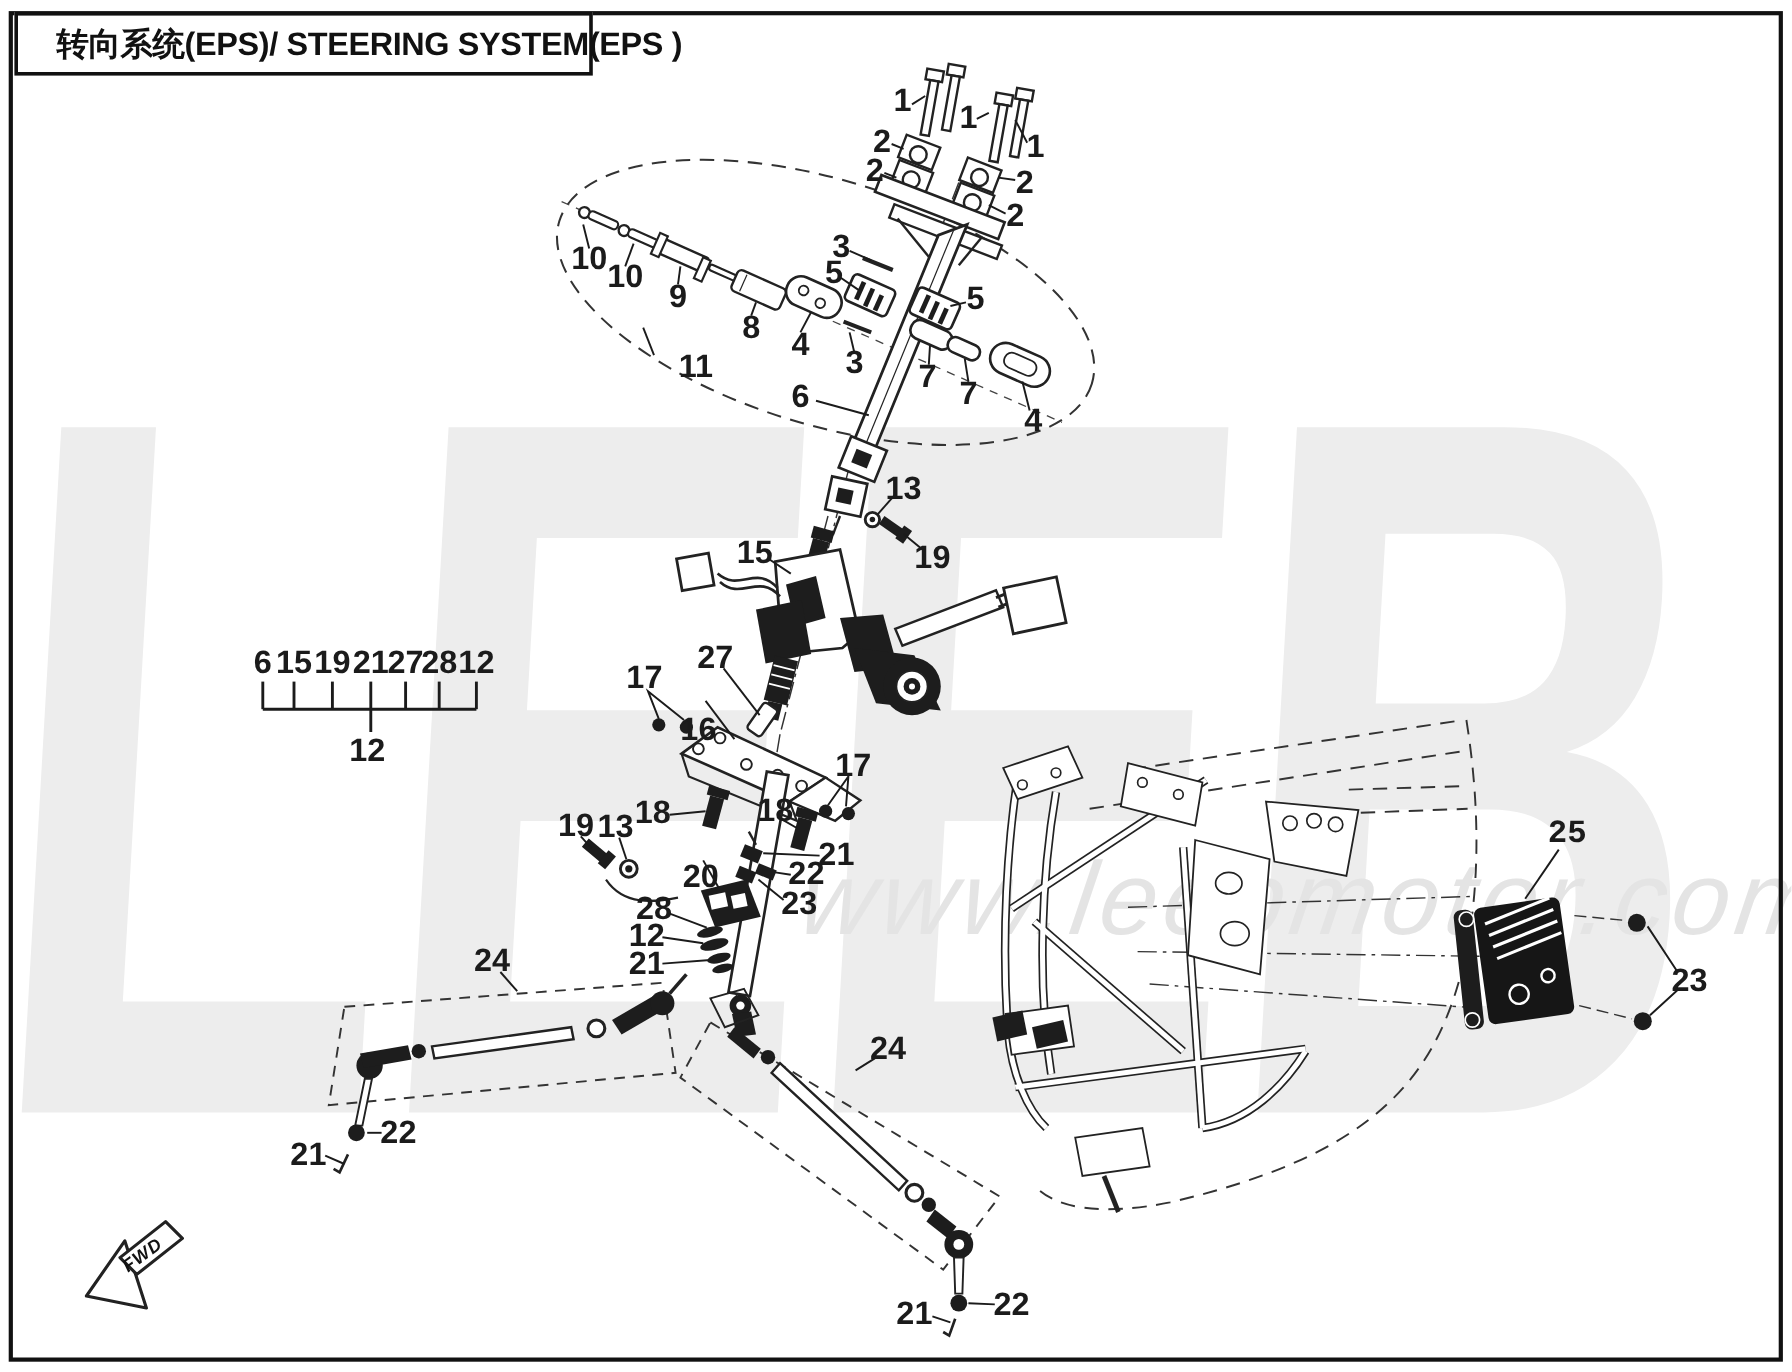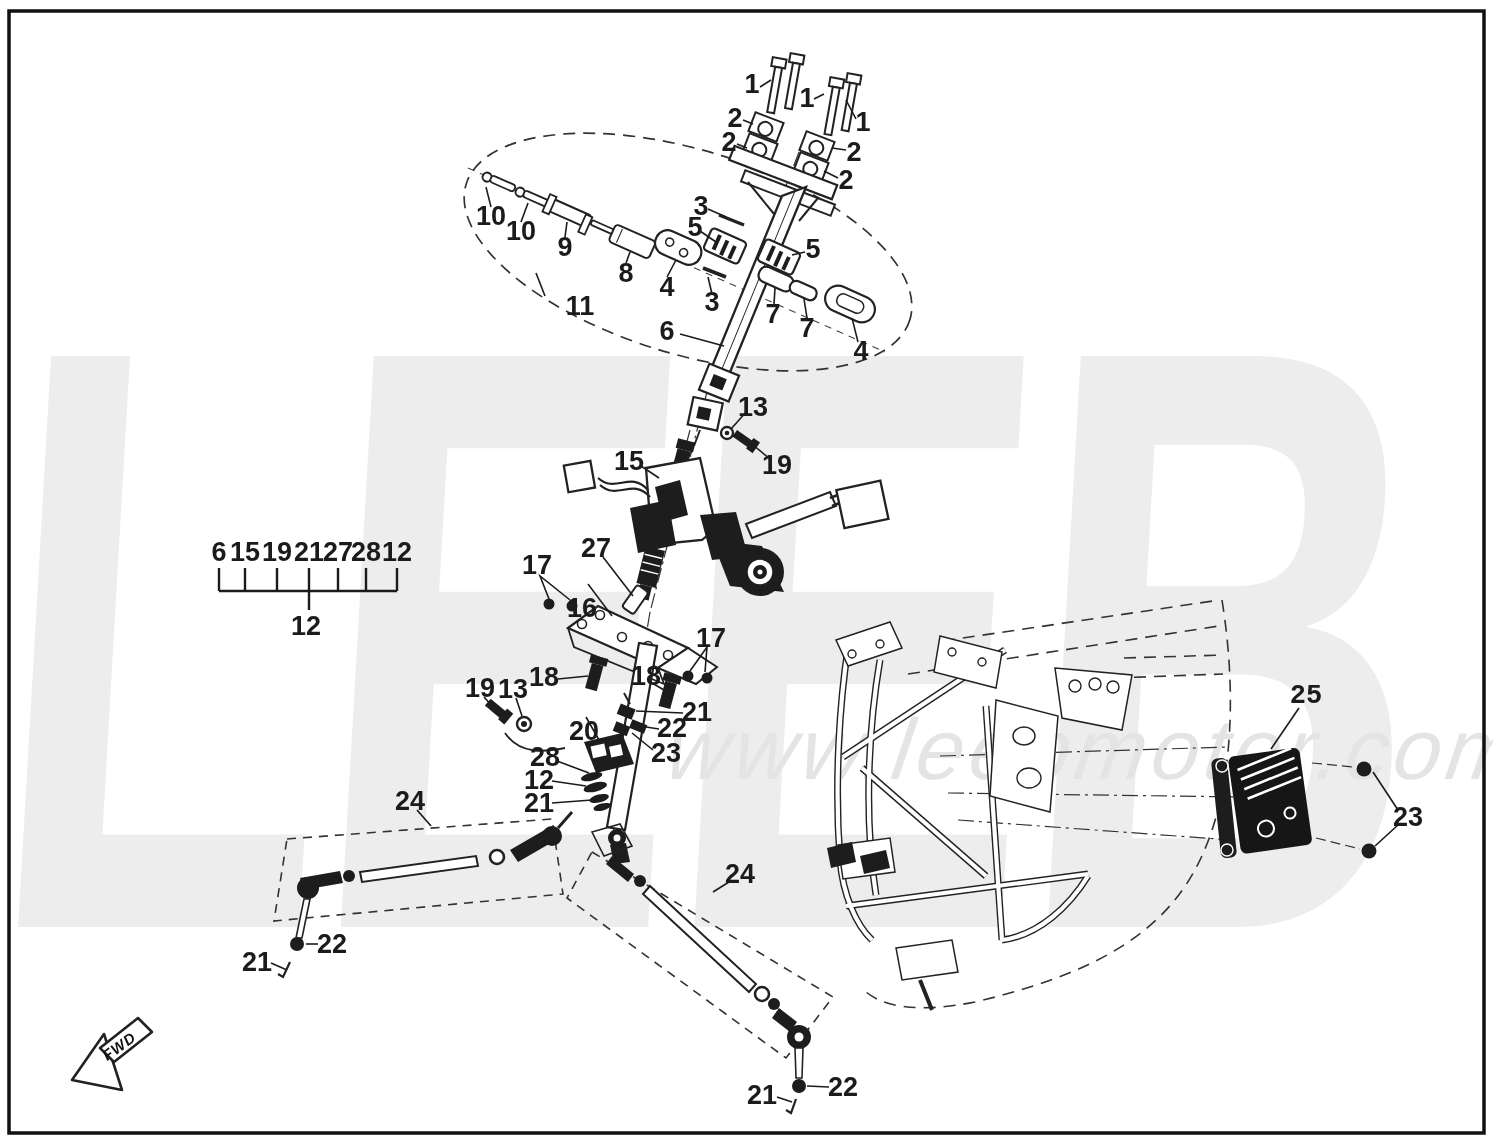--- a/index.html
+++ b/index.html
@@ -440,20 +440,23 @@
       <line x1="318" y1="944" x2="306" y2="944"></line>
         <line x1="271" y1="963" x2="287" y2="970"></line>
       <line x1="729" y1="882" x2="713" y2="892"></line>
       <line x1="829" y1="1087" x2="807" y2="1086"></line>
         <line x1="777" y1="1097" x2="792" y2="1102"></line>
       <line x1="1299" y1="708" x2="1271" y2="749"></line>
       <path d="M1373,772 L1398,810 M1398,825 L1375,846"></path>
     </g>
   </svg>
 
+  <div class="titlebox">
+    <span>转向系统(EPS)/ STEERING SYSTEM(EPS )</span>
+  </div>
 
   <div id="callout-layer">
       <span class="callout" style="left: 752px; top: 84px;">1</span>
       <span class="callout" style="left: 807px; top: 98px;">1</span>
       <span class="callout" style="left: 863px; top: 122px;">1</span>
       <span class="callout" style="left: 735px; top: 118px;">2</span>
       <span class="callout" style="left: 729px; top: 142px;">2</span>
       <span class="callout" style="left: 854px; top: 152px;">2</span>
       <span class="callout" style="left: 846px; top: 180px;">2</span>
       <span class="callout" style="left: 701px; top: 206px;">3</span>

